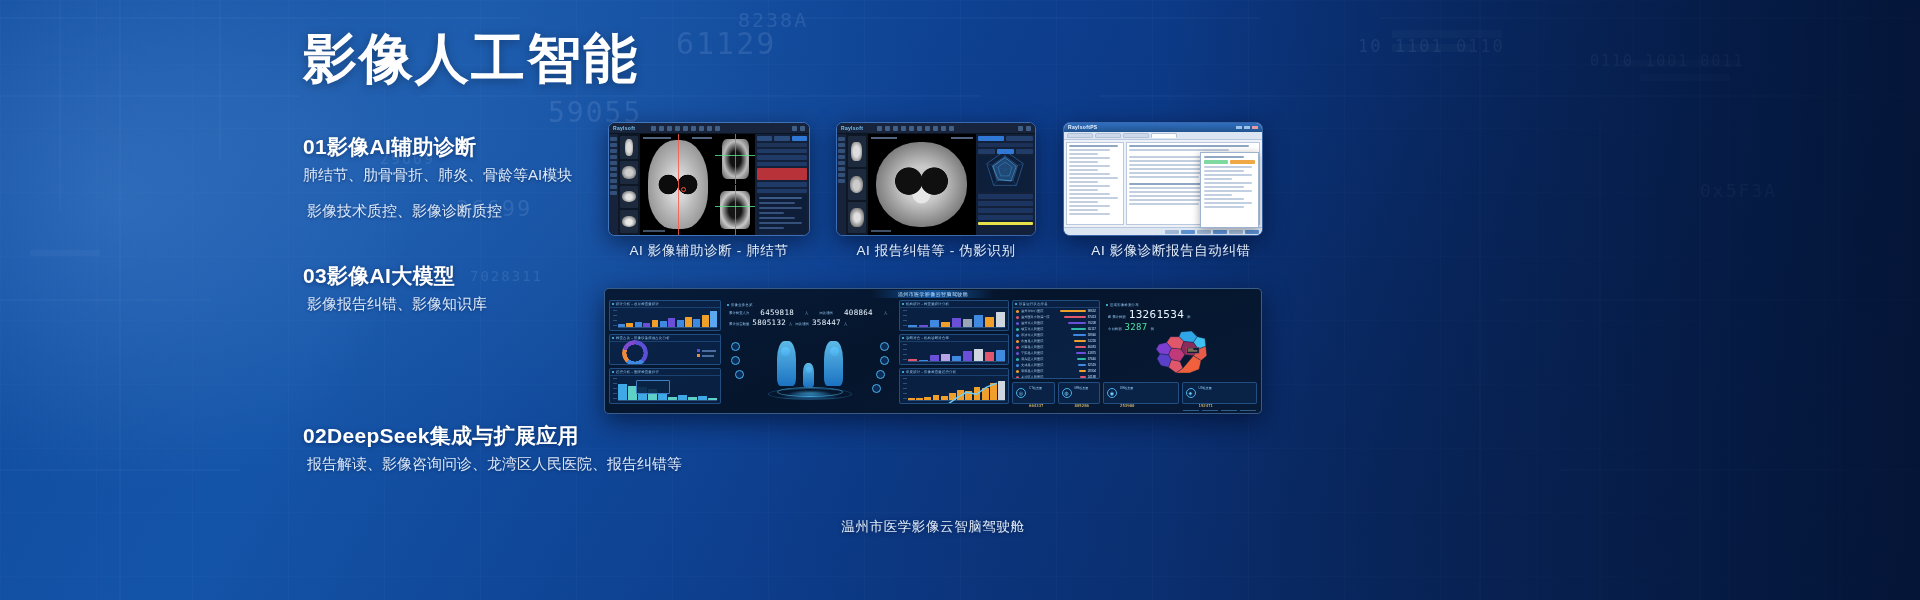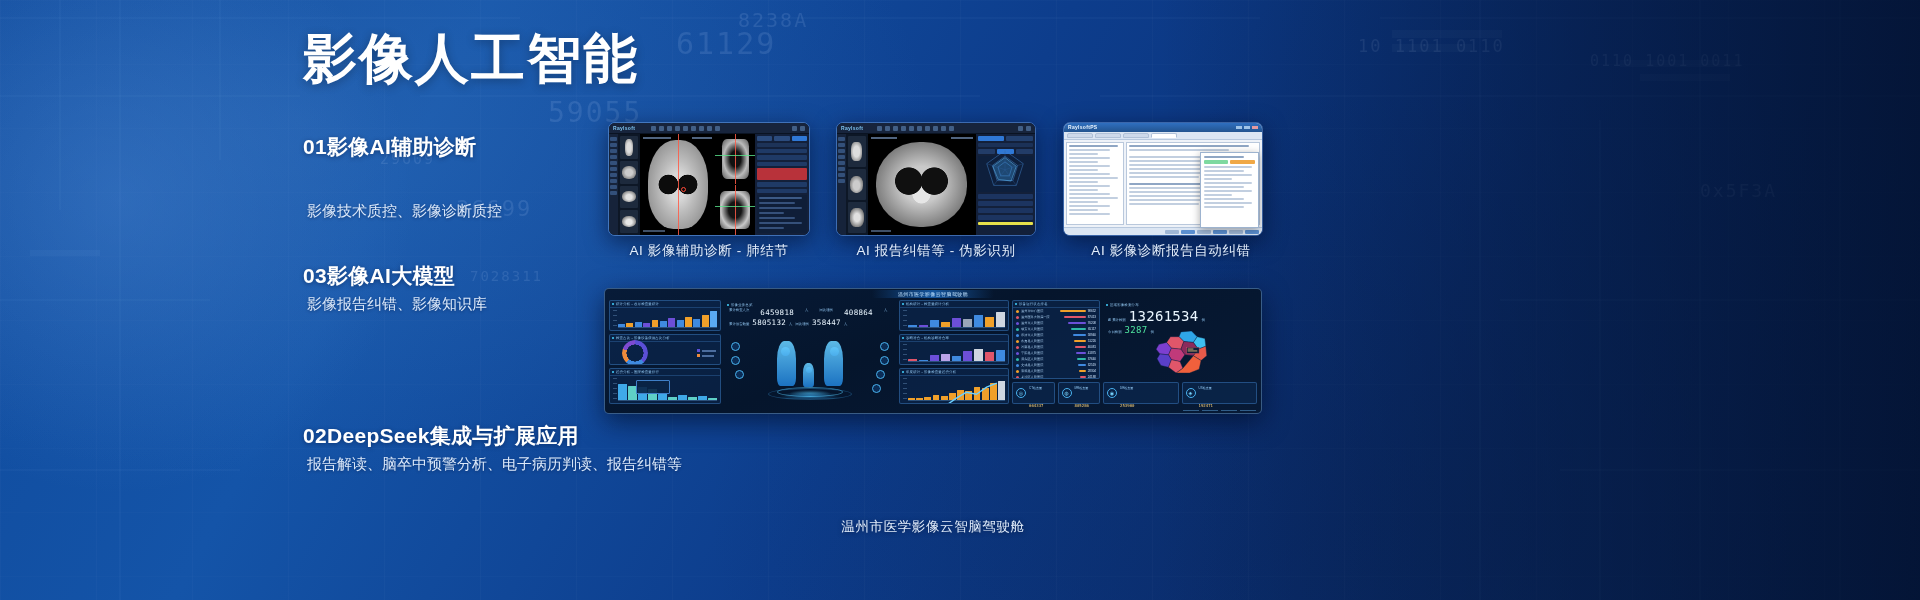--- a/index.html
+++ b/index.html
@@ -244,35 +244,36 @@
   <div class="ghost-num" style="left:470px; top:268px; font-size:14px;">7028311</div>
   <div class="ghost-num" style="left:1700px; top:180px; font-size:18px;">0x5F3A</div>
 
   <div class="dark-fade"></div>
 
   <div class="copy">
     <div class="hero-title">影像人工智能</div>
 
     <div class="feat f1">
       <div class="feat-h"><span>01</span><span>影像AI辅助诊断</span></div>
+      <div class="feat-s">肺结节、肋骨骨折、肺炎、骨龄等AI模块</div>
     </div>
 
     <div class="feat f2">
       <div class="feat-s">影像技术质控、影像诊断质控</div>
     </div>
 
     <div class="feat f3">
       <div class="feat-h"><span>03</span><span>影像AI大模型</span></div>
       <div class="feat-s">影像报告纠错、影像知识库</div>
     </div>
 
 
     <div class="feat f5">
       <div class="feat-h"><span>02</span><span>DeepSeek集成与扩展应用</span></div>
-      <div class="feat-s">报告解读、脑卒中预警分析、电子病历判读、报告纠错等</div>
+      <div class="feat-s">报告解读、影像咨询问诊、龙湾区人民医院、报告纠错等</div>
     </div>
   </div>
 
   <div class="shot" style="left:608px; top:122px; width:202px; height:114px;">
     <div class="app">
       <div class="app-bar">
         <span class="brand">Raylsoft</span>
         <span style="flex:0 0 10px"></span>
         <span class="tool"></span>
         <span class="tool"></span>
@@ -610,21 +611,21 @@
         </div>
       </div>
 
       <div class="dcol" style="width:172px">
         <div class="panel" style="flex:1;background:transparent;border-color:transparent">
           <div class="ph" style="border:none">
               <span class="dot"></span>
               <span class="lab">影像业务总览</span>
             </div>
           <div class="pb">
-            <div style="display:flex;align-items:flex-start;gap:11px;padding:0 4px;">
+            <div style="display:flex;align-items:center;gap:11px;padding:0 4px;">
               <span class="kpi-lab">累计检查人次</span>
               <span class="bignum kpi-val">6459818</span>
               <span class="kpi-lab">人</span>
               <span class="kpi-lab">同比增长</span>
               <span class="bignum kpi-val">408864</span>
               <span class="kpi-lab">人</span>
             </div>
             <div style="display:flex;align-items:baseline;gap:3px;padding:1px 4px 0;">
               <span class="kpi-lab">累计报告数量</span>
               <span class="bignum kpi-val">5805132</span>
@@ -823,21 +824,21 @@
 
       <div class="dcol" style="flex:1">
         <div class="panel" style="flex:1;background:transparent;border-color:transparent">
           <div class="ph" style="border:none">
               <span class="dot"></span>
               <span class="lab">区域影像检测分布</span>
             </div>
           <div class="pb">
             <div style="display:flex;align-items:baseline;gap:3px;padding:0 4px">
               <span class="kpi-lab">AI 累计检测</span>
-              <span class="bignum" style="font-size:14px">13261534</span>
+              <span class="bignum" style="font-size:11px">13261534</span>
               <span class="kpi-lab">例</span>
             </div>
             <div style="display:flex;align-items:baseline;gap:3px;padding:1px 4px 0">
               <span class="kpi-lab">今日检测</span>
               <span class="bignum kpi-val grn" style="font-size:9px">3287</span>
               <span class="kpi-lab">例</span>
             </div>
             <div class="mapwrap" style="top:22px">
               <svg viewBox="0 0 120 92" width="100%" height="100%" preserveAspectRatio="xMidYMid meet">
                 <g stroke="#0b2040" stroke-width=".8">

